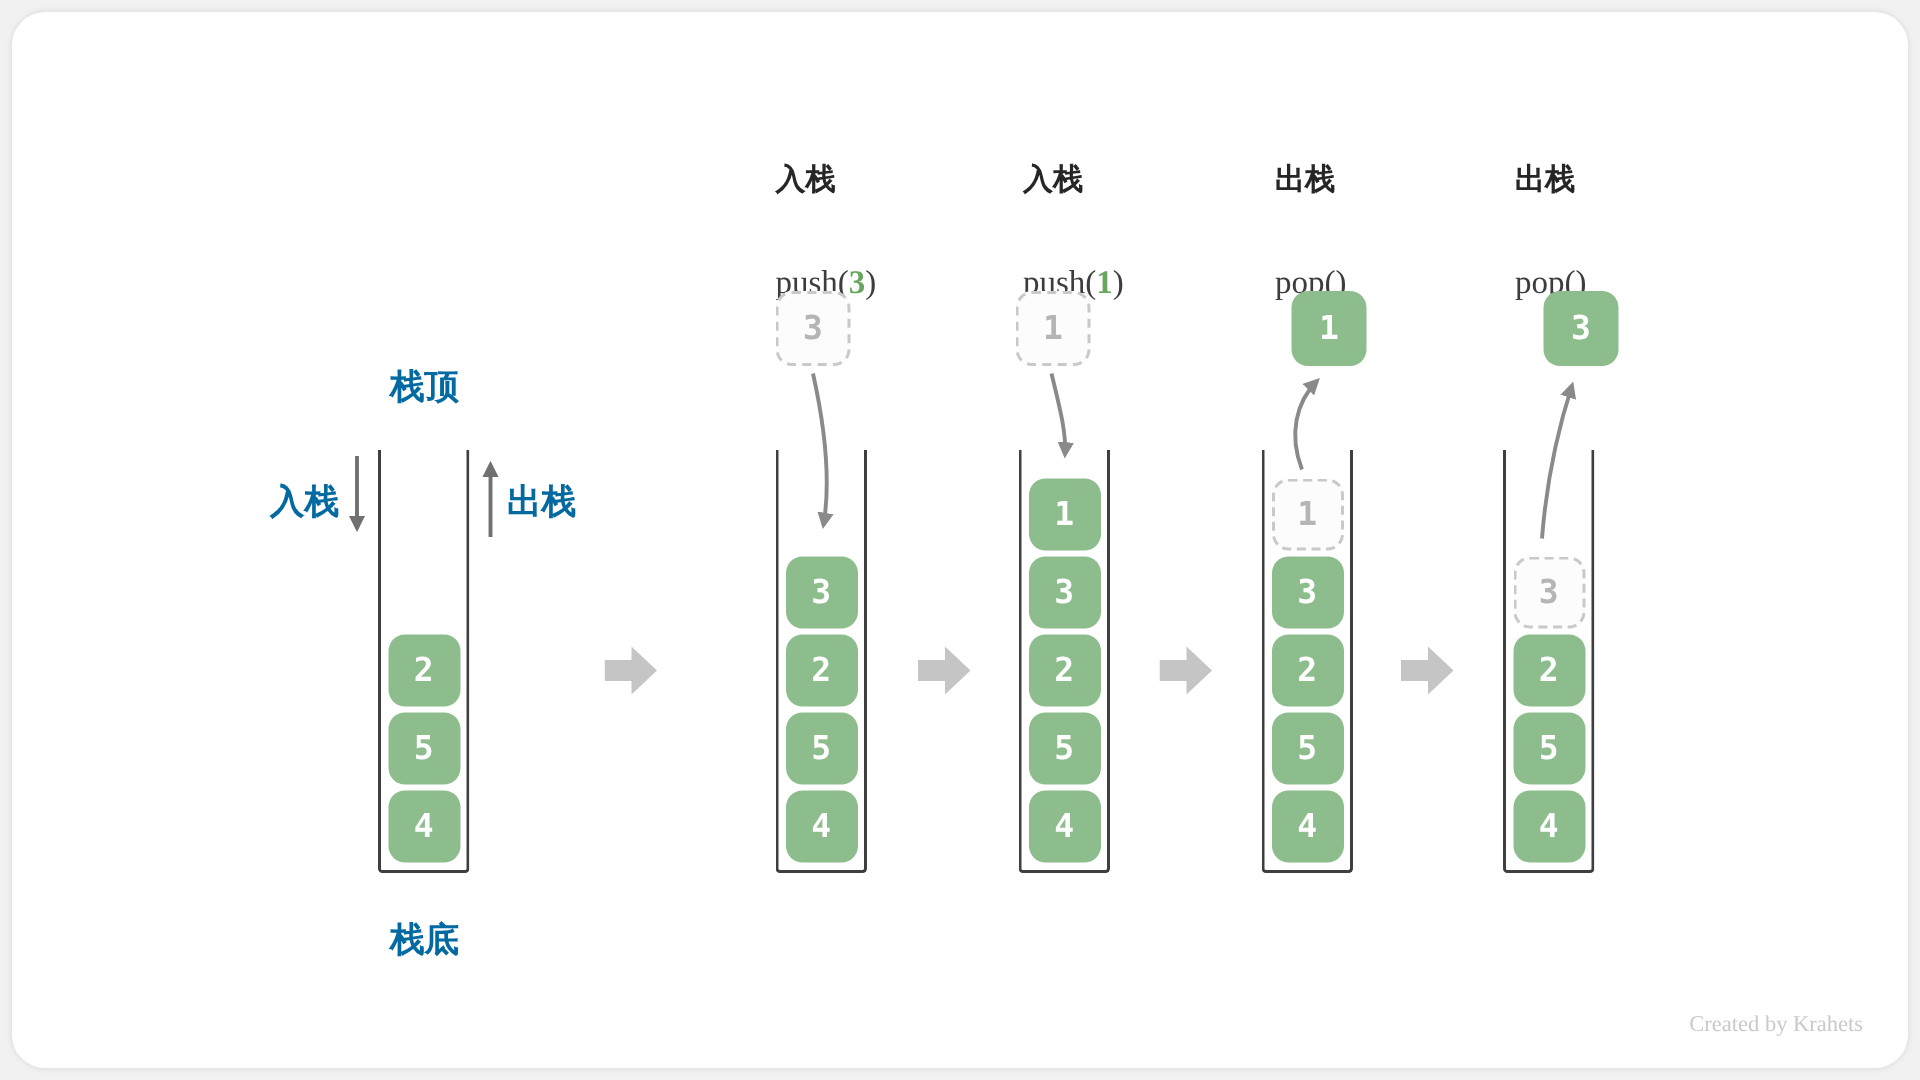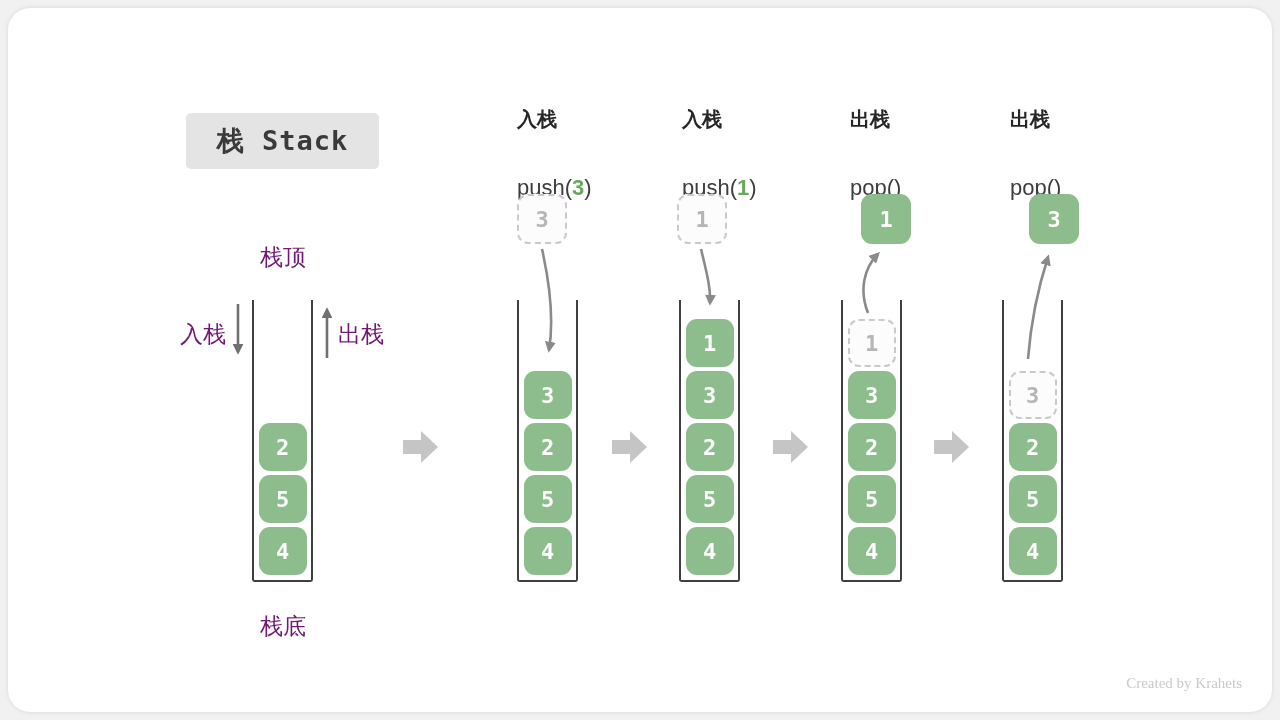--- a/index.html
+++ b/index.html
@@ -20,21 +20,21 @@
   .title-box{
     position:absolute;left:186px;top:113px;width:193px;height:56px;
     background:#e4e4e4;border-radius:5px;
     display:flex;align-items:center;justify-content:center;
     font-family:"DejaVu Sans Mono",monospace;
     font-weight:700;font-size:27px;color:#3a3a3a;letter-spacing:1px;
   }
 
   
   .side-label{
-    position:absolute;font-weight:400;font-size:23px;color:#701a75;
+    position:absolute;font-weight:700;font-size:23px;color:#0369a1;
     width:120px;text-align:center;
   }
   .lbl-top{left:223px;top:242px;}
   .lbl-bottom{left:223px;top:611px;}
   .lbl-push{left:130px;top:319px;width:96px;text-align:right;}
   .lbl-pop{left:338px;top:319px;width:96px;text-align:left;}
 
   
   .stack{
     position:absolute;width:61px;height:282px;box-sizing:border-box;
@@ -62,21 +62,21 @@
     background:#fcfcfc;border:2px dashed #c9c9c9;color:#b5b5b5;
   }
 
   
   .op-label{position:absolute;width:150px;}
   .op-cjk{
     font-weight:700;font-size:20px;color:#262626;line-height:24px;
     margin-bottom:11px;
   }
   .op-code{
-    font-family:Liberation Sans, sans-serif;font-size:22px;color:#3d3d3d;
+    font-family:Liberation Serif, serif;font-size:22px;color:#3d3d3d;
     line-height:24px;
     margin-top:45px;
   }
   .op-code .arg-green{color:#67a85e;font-weight:700;}
 
   
   .step-arrow{position:absolute;width:36px;height:34px;}
 
   .overlay{position:absolute;inset:0;pointer-events:none;}
 
@@ -85,23 +85,20 @@
     font-family:Liberation Serif, serif;font-size:15px;color:#c9c9c9;
   }
 </style>
 </head>
 <body>
 
 <div class="card"></div>
 
 <div class="canvas">
 
-  <div class="title-box">
-    <span>栈 Stack</span>
-  </div>
 
   <div class="side-label lbl-top">栈顶</div>
   <div class="side-label lbl-bottom">栈底</div>
   <div class="side-label lbl-push">入栈</div>
   <div class="side-label lbl-pop">出栈</div>
 
   <div id="generated">
       <div class="stack" style="left: 252px; top: 300px;">
         <div class="block">2</div>
         <div class="block">5</div>

